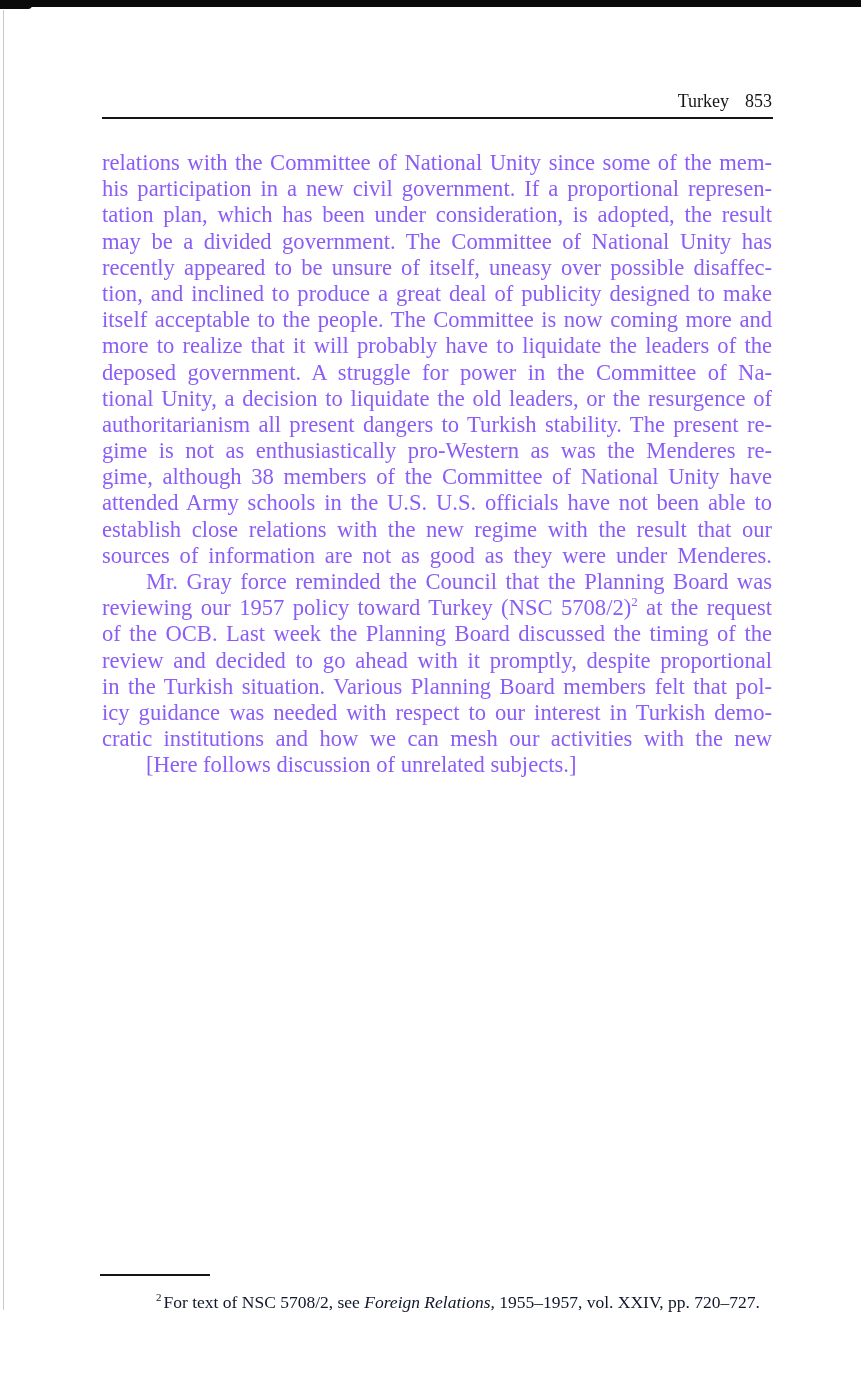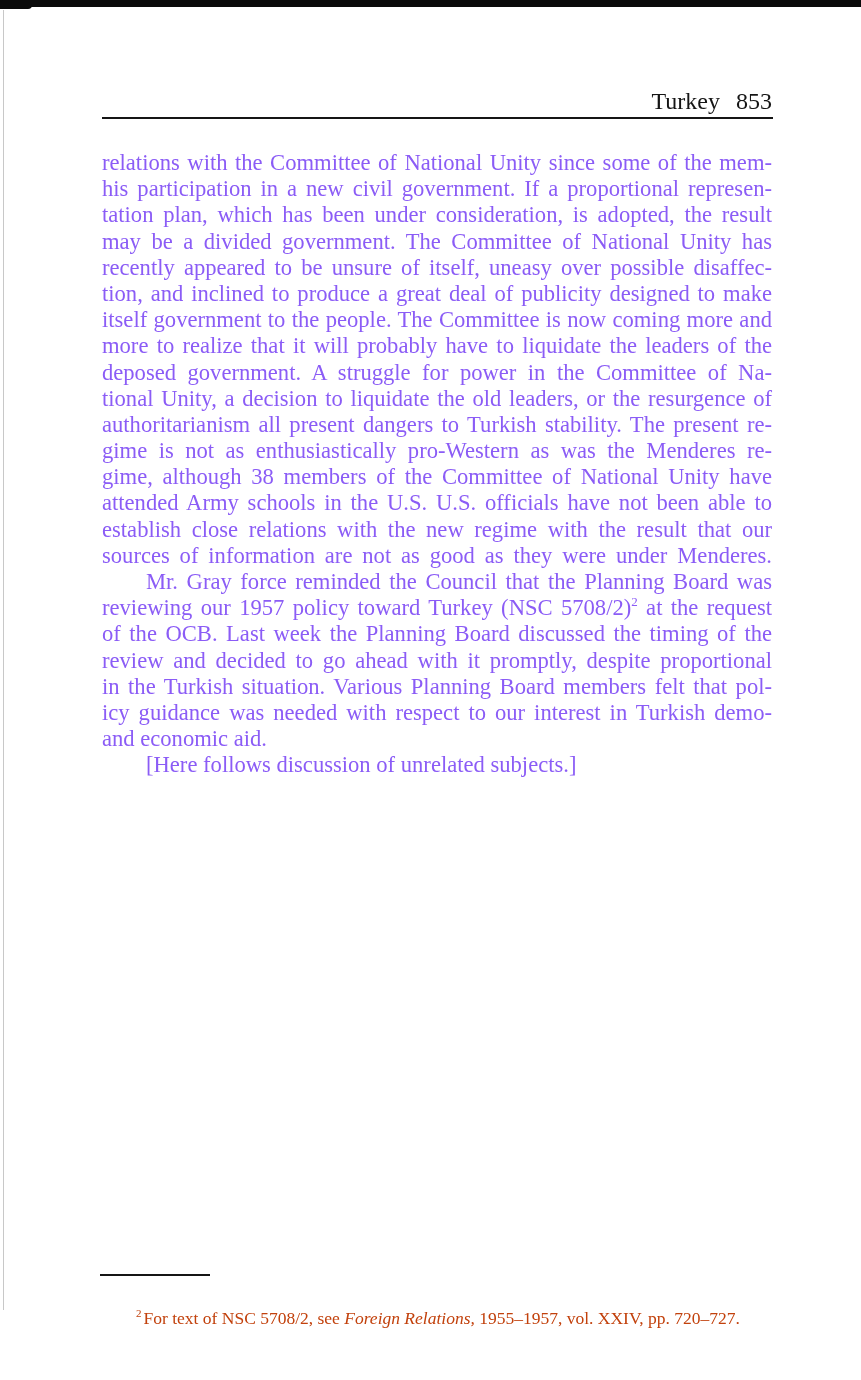--- a/index.html
+++ b/index.html
@@ -34,21 +34,21 @@
       width: 1px; height: 1300px;
       background: #c8c8c8;
     }
     .running-head {
       position: absolute;
       left: 102px;
       top: 86px;
       width: 670px;
       height: 32px;
       text-align: right;
-      font-size: 24px;
+      font-size: 18px;
       line-height: 30px;
       color: #151515;
     }
     .running-head .head-title { margin-right: 16px; }
     .head-rule {
       position: absolute;
       left: 102px;
       top: 117px;
       width: 671px;
       height: 2px;
@@ -85,28 +85,27 @@
     .fn-rule {
       position: absolute;
       left: 100px;
       top: 1274px;
       width: 110px;
       height: 2px;
       background: #151515;
     }
     .footnote {
       position: absolute;
-      left: 136px;
+      left: 156px;
       top: 1290px;
       width: 640px;
       font-size: 17.5px;
       line-height: 24px;
-      color: #c2410c;
+      color: #0f172a;
       white-space: nowrap;
-      margin-top: 16px;
     }
     .footnote sup {
       font-size: 11px;
       vertical-align: 7px;
       line-height: 0;
       margin-right: 2px;
     }
     .footnote em { font-style: italic; }
   </style>
 </head>
@@ -123,40 +122,40 @@
 
 <div class="body-text">
 
   <div>
     <span class="line">relations with the Committee of National Unity since some of the mem-</span>
     <span class="line">his participation in a new civil government. If a proportional represen-</span>
     <span class="line">tation plan, which has been under consideration, is adopted, the result</span>
     <span class="line">may be a divided government. The Committee of National Unity has</span>
     <span class="line">recently appeared to be unsure of itself, uneasy over possible disaffec-</span>
     <span class="line">tion, and inclined to produce a great deal of publicity designed to make</span>
-    <span class="line">itself government to the people. The Committee is now coming more and</span>
+    <span class="line">itself acceptable to the people. The Committee is now coming more and</span>
     <span class="line">more to realize that it will probably have to liquidate the leaders of the</span>
     <span class="line">deposed government. A struggle for power in the Committee of Na-</span>
     <span class="line">tional Unity, a decision to liquidate the old leaders, or the resurgence of</span>
     <span class="line">authoritarianism all present dangers to Turkish stability. The present re-</span>
     <span class="line">gime is not as enthusiastically pro-Western as was the Menderes re-</span>
     <span class="line">gime, although 38 members of the Committee of National Unity have</span>
     <span class="line">attended Army schools in the U.S. U.S. officials have not been able to</span>
     <span class="line">establish close relations with the new regime with the result that our</span>
     <span class="line">sources of information are not as good as they were under Menderes.</span>
   </div>
 
   <div>
     <span class="line indent">Mr. Gray force reminded the Council that the Planning Board was</span>
     <span class="line"><span>reviewing our 1957 policy toward Turkey (NSC 5708/2)</span><sup class="fnref">2</sup><span> at the request</span></span>
     <span class="line">of the OCB. Last week the Planning Board discussed the timing of the</span>
     <span class="line">review and decided to go ahead with it promptly, despite proportional</span>
     <span class="line">in the Turkish situation. Various Planning Board members felt that pol-</span>
     <span class="line">icy guidance was needed with respect to our interest in Turkish demo-</span>
-    <span class="line last">and economic aid.</span>
+    <span class="line">cratic institutions and how we can mesh our activities with the new</span>
   </div>
 
   <div>
     <span class="line indent last">[Here follows discussion of unrelated subjects.]</span>
   </div>
 </div>
 
 <div class="fn-rule"></div>
 
 <div class="footnote">

